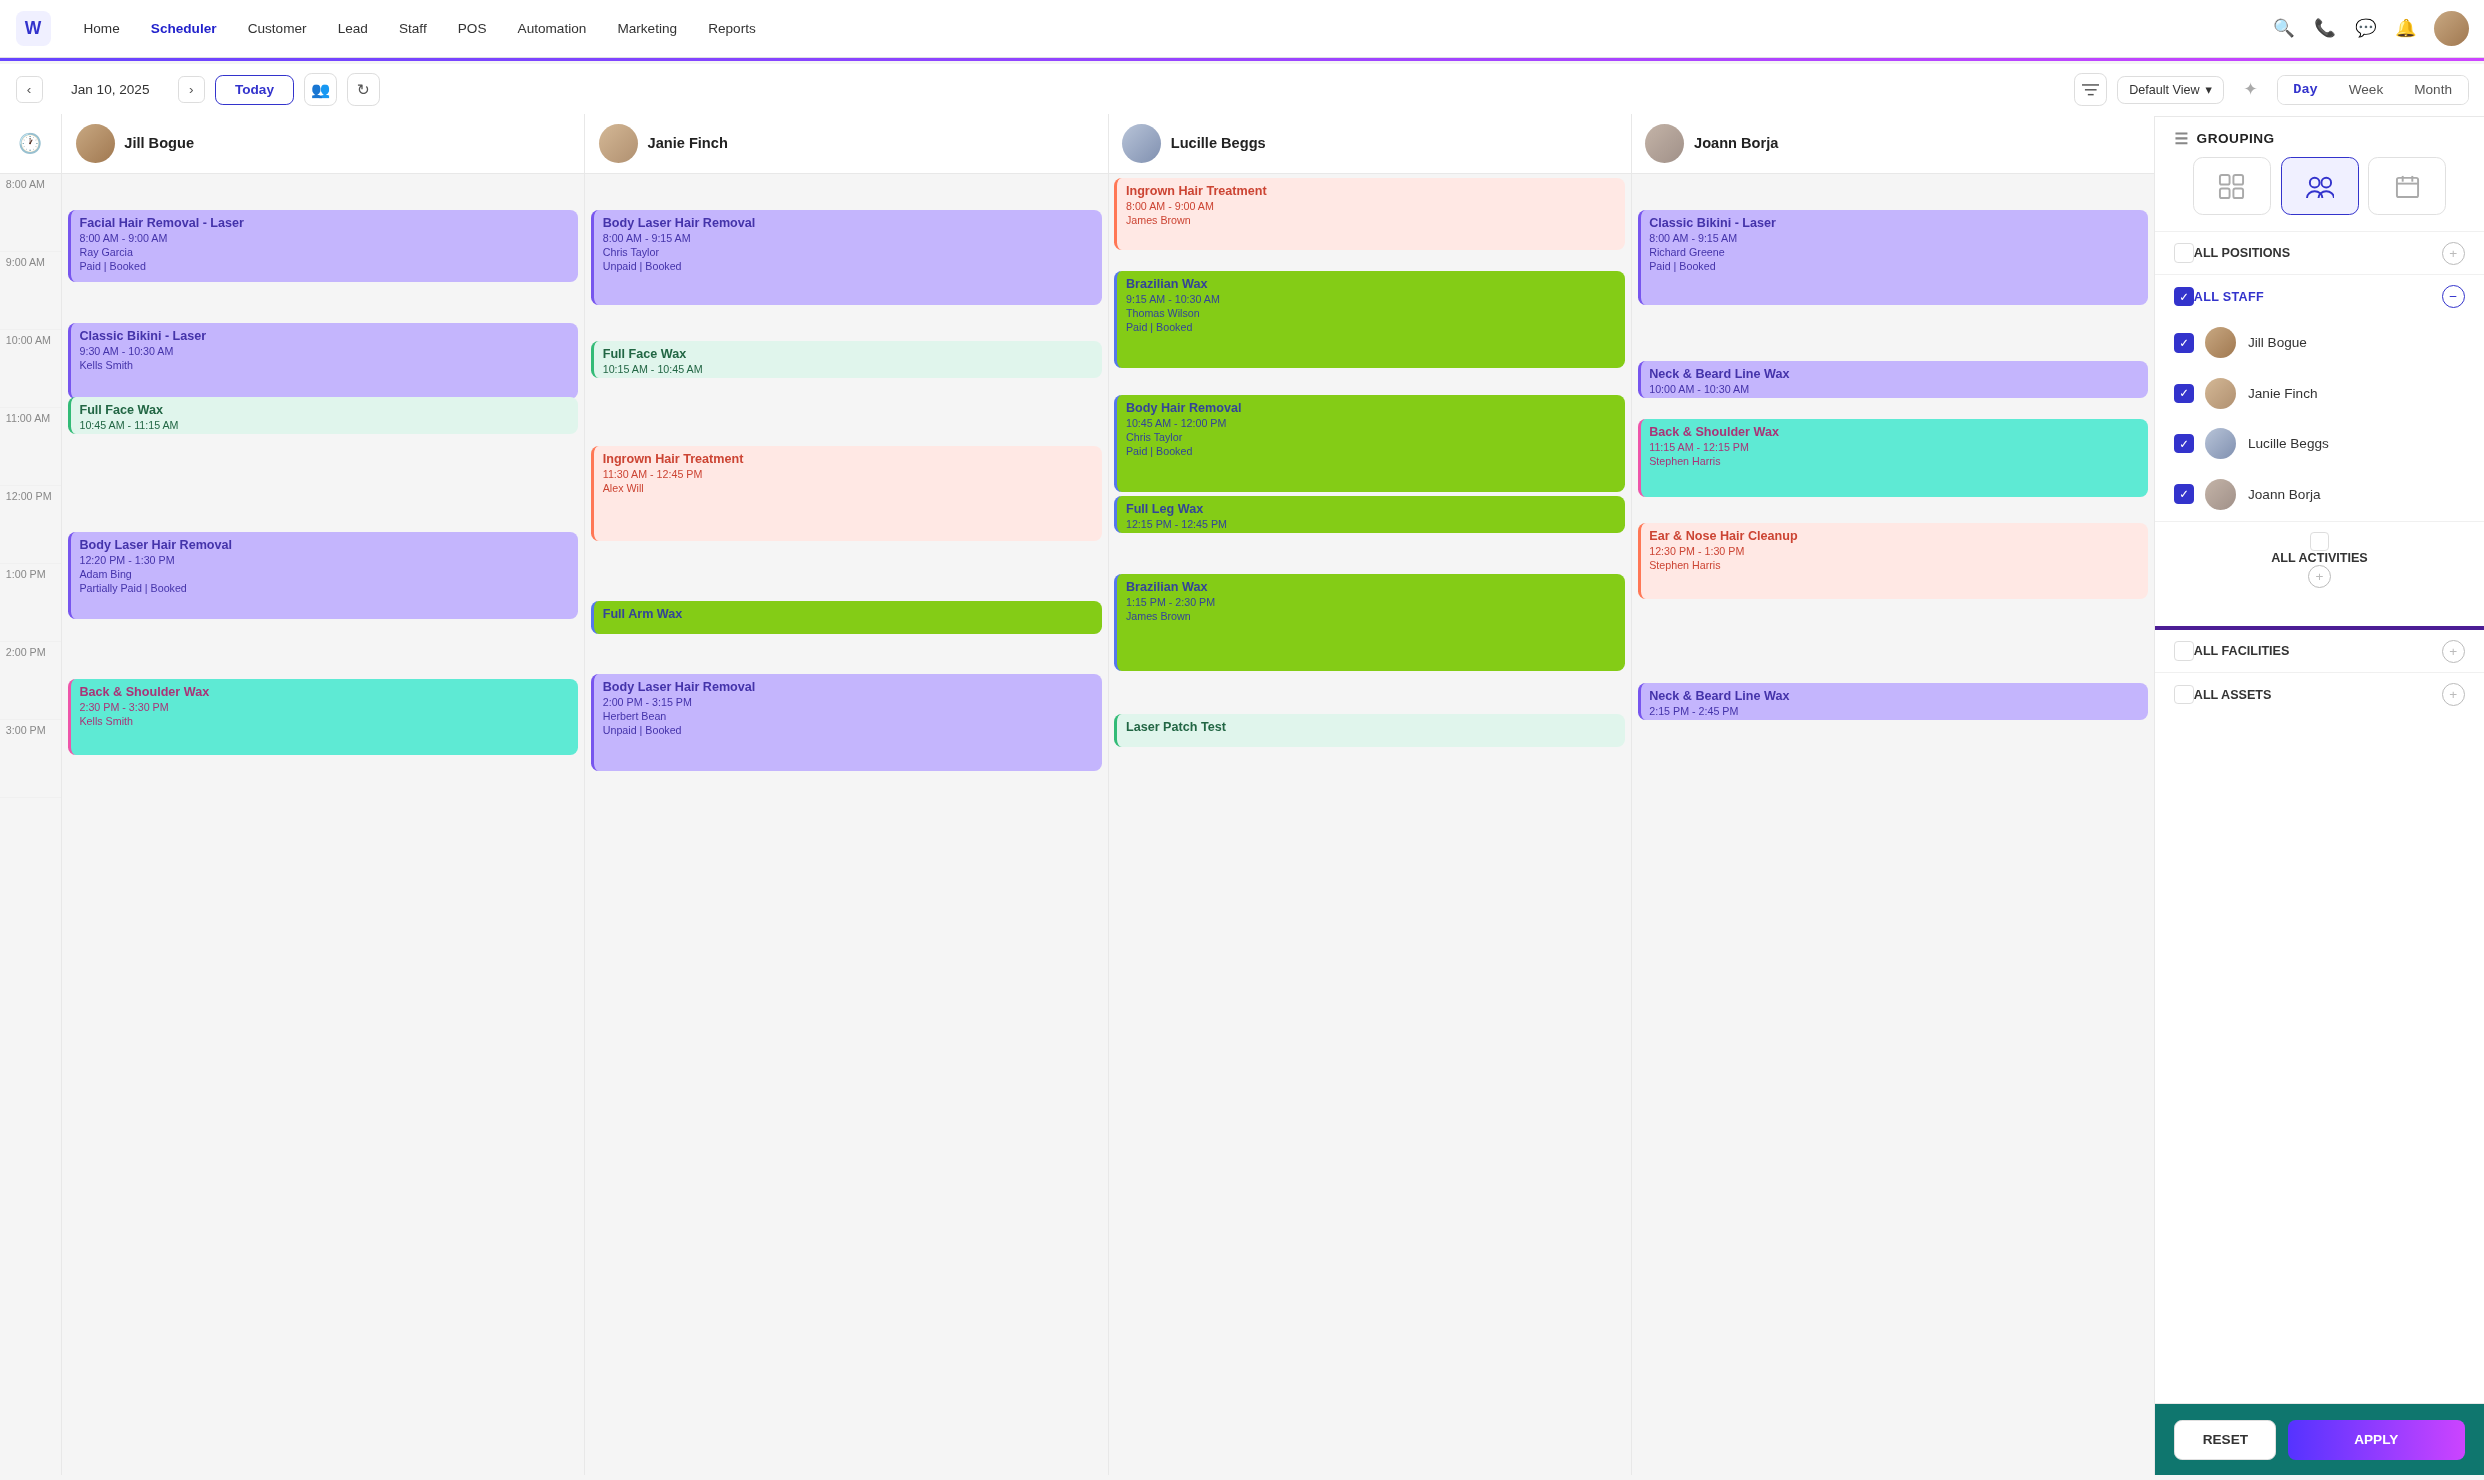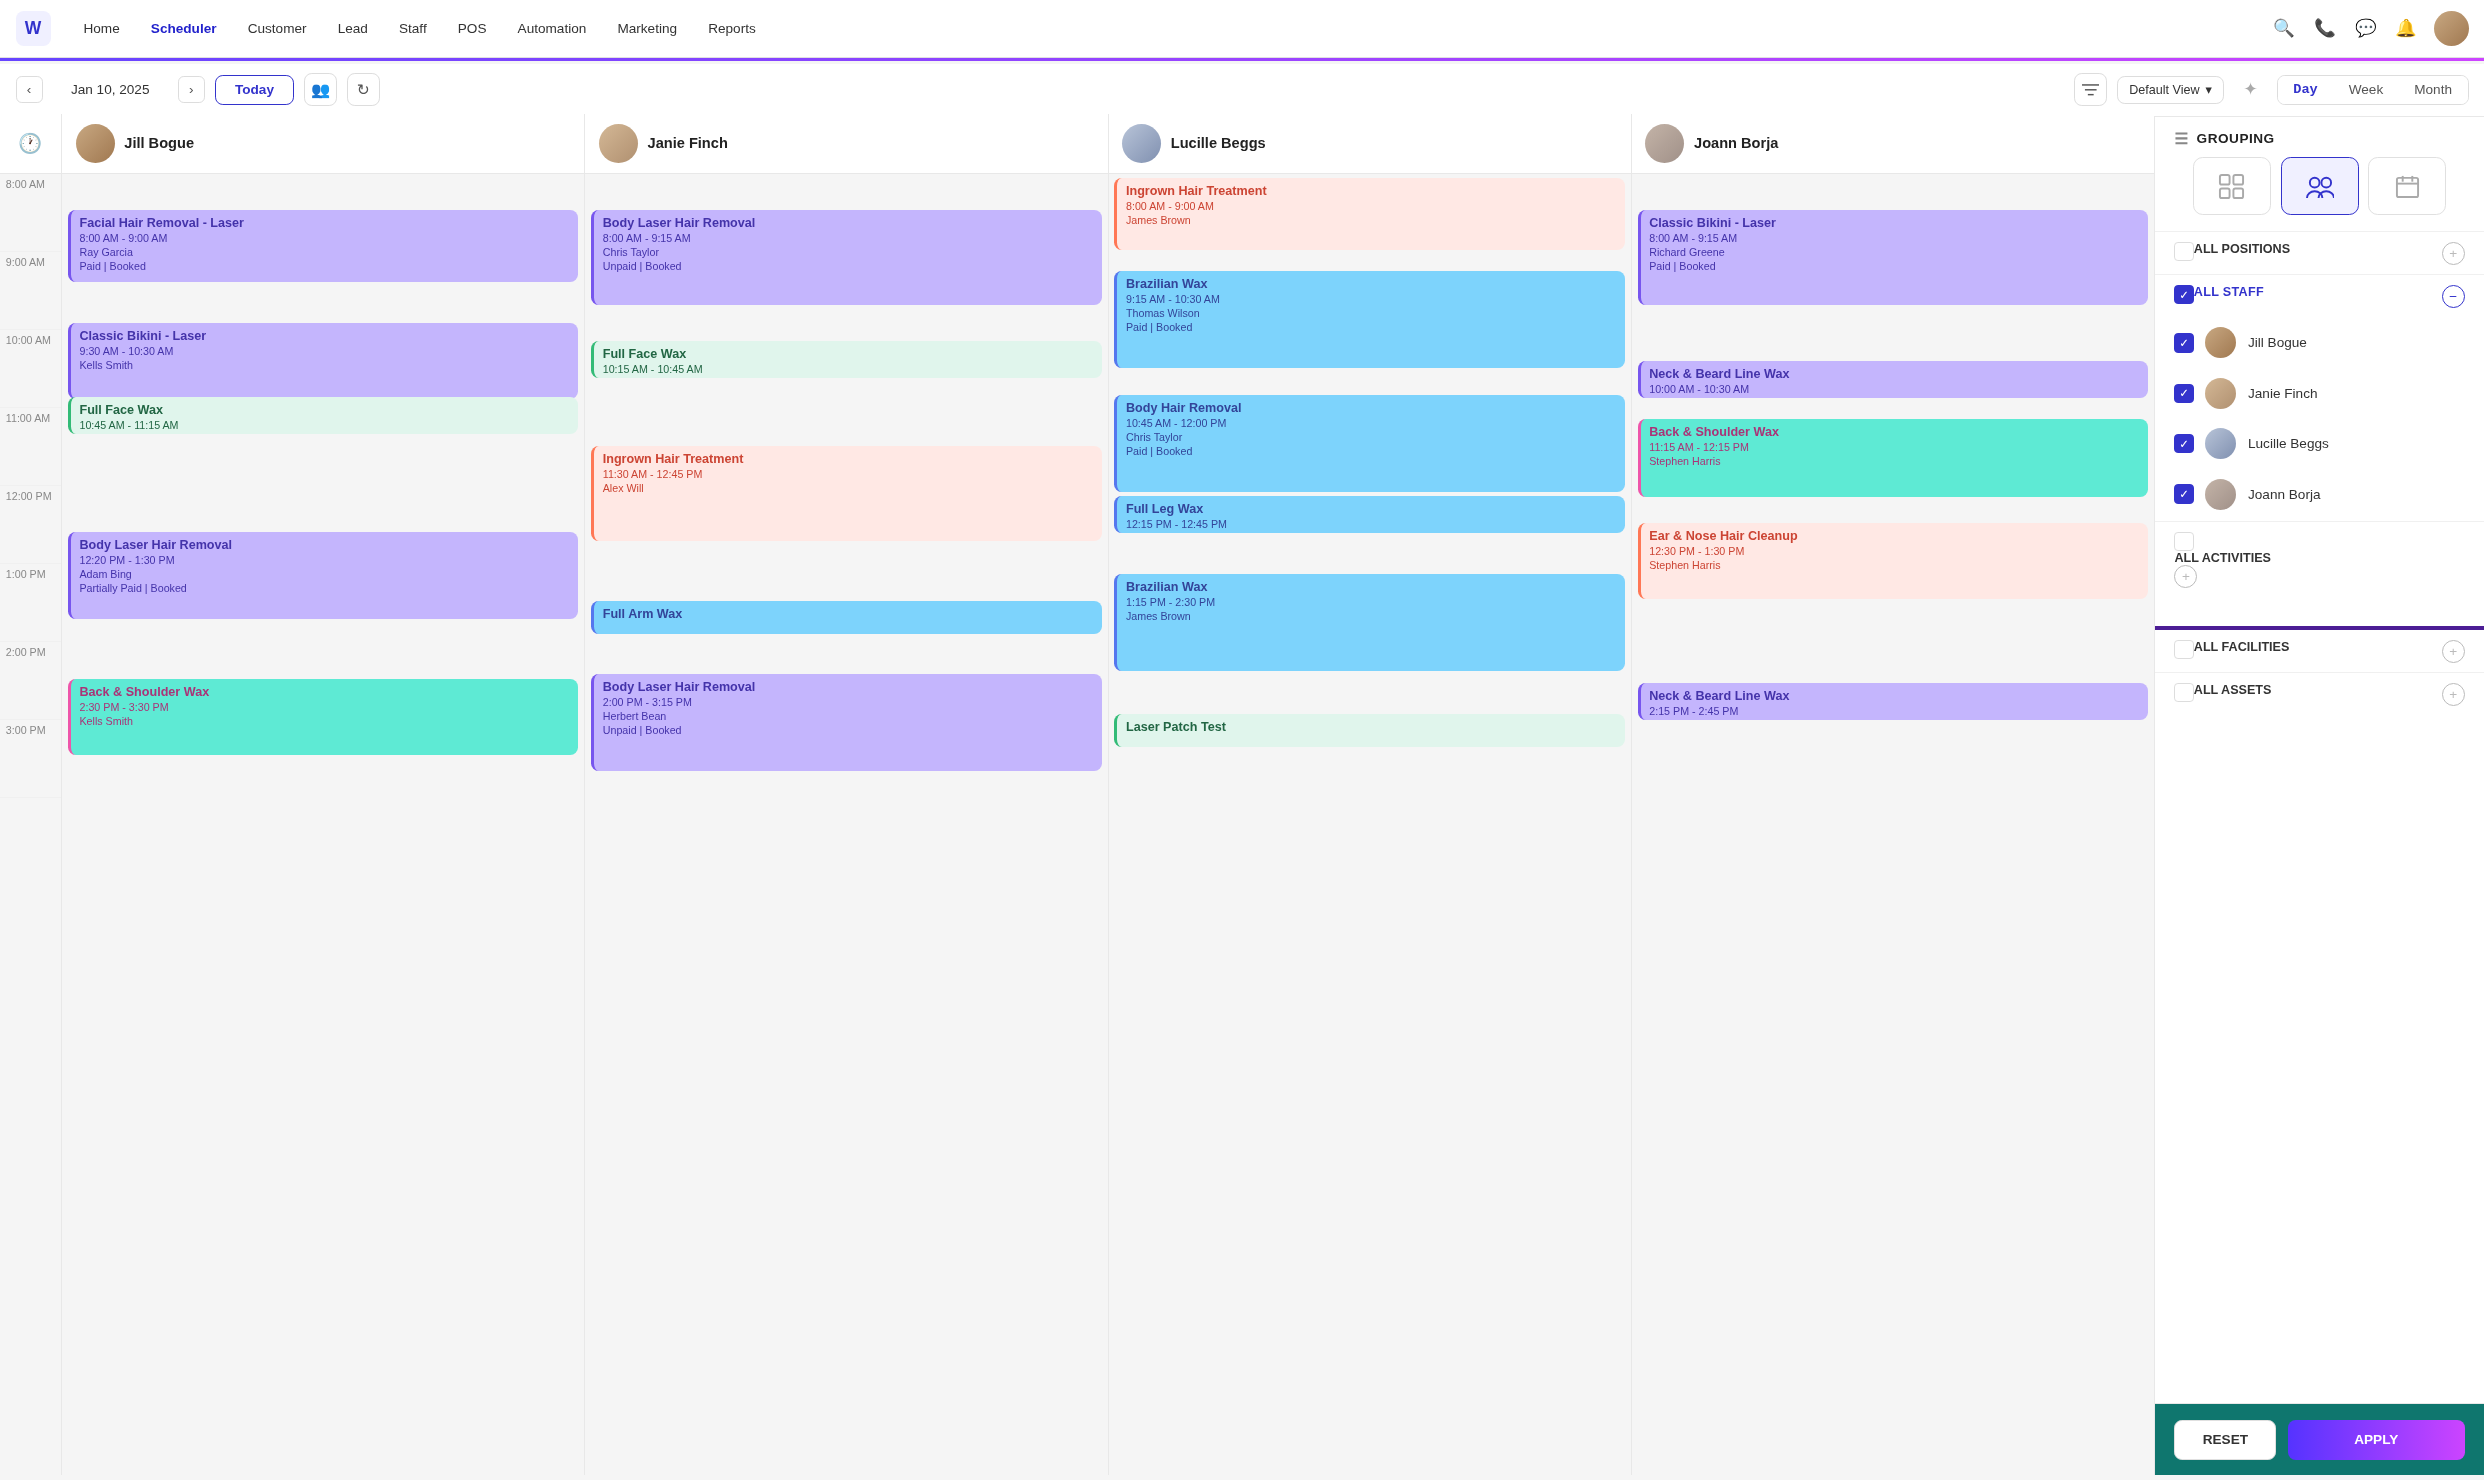--- a/index.html
+++ b/index.html
@@ -55,33 +55,33 @@
     .appt { position: absolute; left: 5.8px; right: 5.8px; border-radius: 7.8px; padding: 6.8px 8.7px; font-size: 11.6px; overflow: hidden; cursor: pointer; }
     .appt-title { font-weight: 700; font-size: 12.6px; margin-bottom: 1.9px; }
     .appt-time { font-size: 10.7px; margin-bottom: 1.9px; }
     .appt-person { font-size: 10.7px; margin-bottom: 1.9px; }
     .appt-status { font-size: 10.7px; }
 
     
     .appt-purple { background: #c4b5fd; border-left: 3.9px solid #7755ee; color: #4433aa; margin-top: 32px; }
     .appt-green { background: #e0f5ec; border-left: 3.9px solid #33bb77; color: #226644; }
     .appt-salmon { background: #ffe8e4; border-left: 3.9px solid #ff7755; color: #cc4433; }
-    .appt-blue { background: #7dd3fc; border-left: 3.9px solid #5577ee; color: #334499; }
+    .appt-blue { background: #84cc16; border-left: 3.9px solid #5577ee; color: #334499; }
     .appt-pink { background: #5eead4; border-left: 3.9px solid #ee55aa; color: #aa3377; }
 
     
     .sidebar { width: 330px; min-width: 330px; background: #fff; border-left: 1px solid #e8e8e8; display: flex; flex-direction: column; overflow-y: auto; }
     .grouping-header { display: flex; align-items: center; gap: 7.8px; font-weight: 800; font-size: 13.6px; color: #222; letter-spacing: 0.5px; padding: 15.5px 19.4px 9.7px; }
     .group-icon { color: #888; font-size: 15.5px; }
 
     .view-btns { display: flex; gap: 9.7px; padding: 0 19.4px 15.5px; justify-content: center; }
     .vbtn { width: 78px; height: 58px; border: 1.9px solid #e0e0e0; border-radius: 9.7px; display: flex; align-items: center; justify-content: center; cursor: pointer; font-size: 21.3px; color: #aaa; background: #fff; }
     .vbtn.active { border-color: #3333cc; color: #3333cc; background: #f0f0ff; }
 
-    .filter-row { display: flex; padding: 9.7px 19.4px; border-top: 1px solid #f0f0f0; cursor: pointer; }
+    .filter-row { display: flex; align-items: center; padding: 9.7px 19.4px; border-top: 1px solid #f0f0f0; cursor: pointer; }
     .filter-row-label { font-weight: 700; font-size: 12.6px; color: #333; flex: 1; }
     .filter-row-add { width: 23px; height: 23px; border: 1.9px solid #bbb; border-radius: 50%; display: flex; align-items: center; justify-content: center; color: #bbb; font-size: 13.6px; cursor: pointer; }
     .filter-row-minus { width: 23px; height: 23px; border: 1.9px solid #3333cc; border-radius: 50%; display: flex; align-items: center; justify-content: center; color: #3333cc; font-size: 13.6px; cursor: pointer; }
 
     .checkbox-row { display: flex; align-items: center; gap: 11.6px; padding: 9.7px 19.4px; cursor: pointer; }
     .cb { width: 19.4px; height: 19.4px; border: 1.9px solid #ddd; border-radius: 3.9px; display: flex; align-items: center; justify-content: center; flex-shrink: 0; }
     .cb.checked { background: #3333cc; border-color: #3333cc; color: #fff; font-size: 11.6px; }
     .cb-label { font-size: 13.6px; color: #333; font-weight: 500; }
     .staff-avatar-sm { width: 31px; height: 31px; border-radius: 50%; background: #c8a882; overflow: hidden; flex-shrink: 0; }
     .cb-all { font-weight: 700; font-size: 12.6px; color: #3333cc; flex: 1; letter-spacing: 0.3px; }

